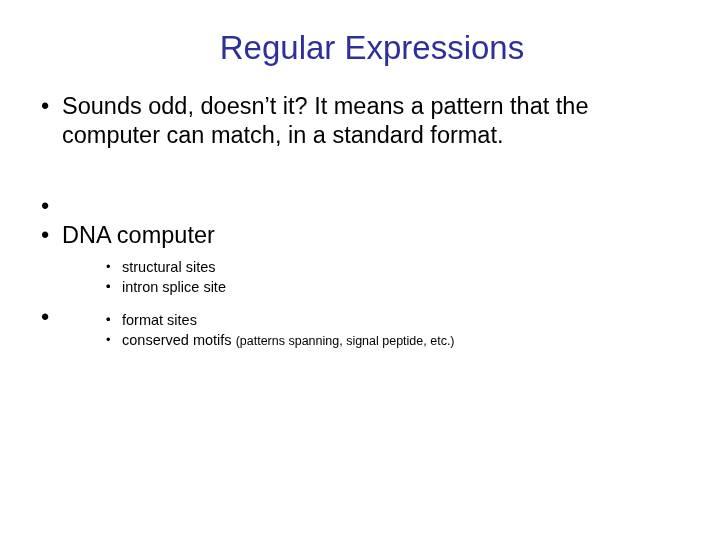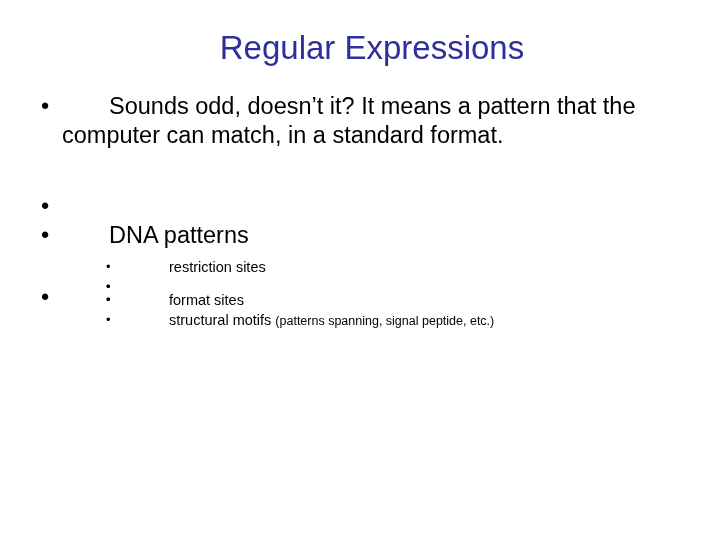--- a/index.html
+++ b/index.html
@@ -69,21 +69,21 @@
     font-size: 13px;
     line-height: 20px;
   }
   .bullet-l2 .small {
     font-size: 12.5px;
   }
   .gap-lg { height: 42px; }
   .gap-md { height: 29px; }
   .gap-sm { height: 7px; }
   .gap-xs { height: 6px; }
-  .txt { display: inline; margin-left: 47px; }
+  .txt { display: inline; }
 </style>
 </head>
 <body style="background: rgb(255, 255, 255);">
 
 <div class="slide">
 
   <div class="slide-title">Regular Expressions</div>
 
   <div class="body-block">
 
@@ -95,36 +95,37 @@
     <div class="gap-lg"></div>
 
     <div class="bullet-l1">
       <span class="dot">•</span>
     </div>
 
     <div class="gap-md"></div>
 
     <div class="bullet-l1">
       <span class="dot">•</span>
-      <span class="txt">DNA patterns</span>
+      <span class="txt">DNA computer</span>
     </div>
 
     <div class="gap-sm"></div>
 
     <div class="bullet-l2">
       <span class="dot">•</span>
-      <span class="txt">restriction sites</span>
+      <span class="txt">structural sites</span>
     </div>
 
     <div class="bullet-l2">
       <span class="dot">•</span>
     </div>
 
     <div class="bullet-l2">
       <span class="dot">•</span>
+      <span class="txt">intron splice site</span>
     </div>
 
     <div class="gap-xs"></div>
 
     <div class="bullet-l1">
       <span class="dot">•</span>
     </div>
 
     <div class="gap-sm"></div>
 
@@ -132,17 +133,17 @@
       <span class="dot">•</span>
     </div>
 
     <div class="bullet-l2">
       <span class="dot">•</span>
       <span class="txt">format sites</span>
     </div>
 
     <div class="bullet-l2">
       <span class="dot">•</span>
-      <span class="txt">structural motifs </span><span class="small">(patterns spanning, signal peptide, etc.)</span>
+      <span class="txt">conserved motifs </span><span class="small">(patterns spanning, signal peptide, etc.)</span>
     </div>
 
   </div>
 </div>
 
 </body></html>

